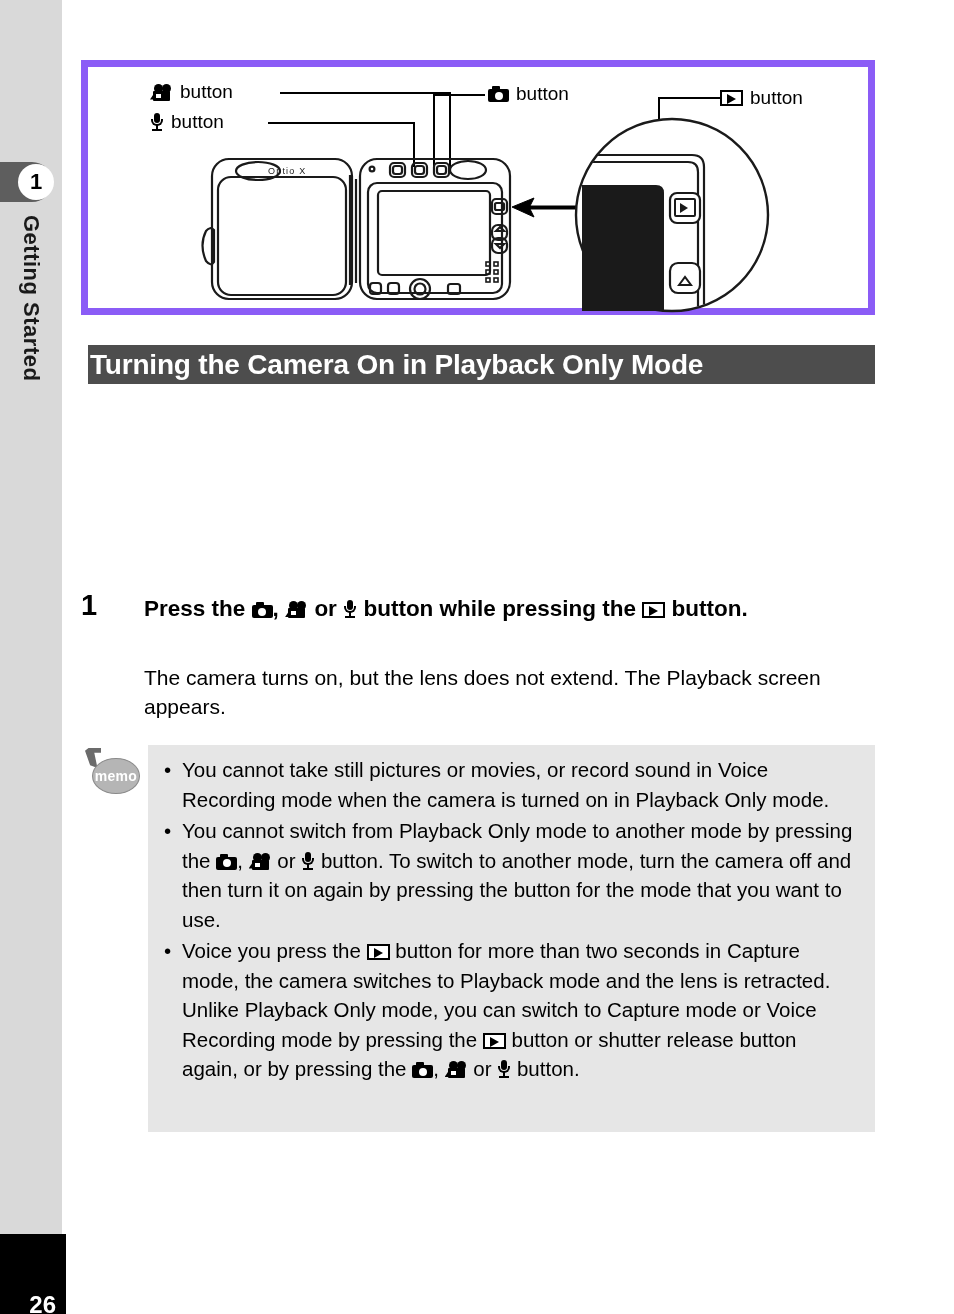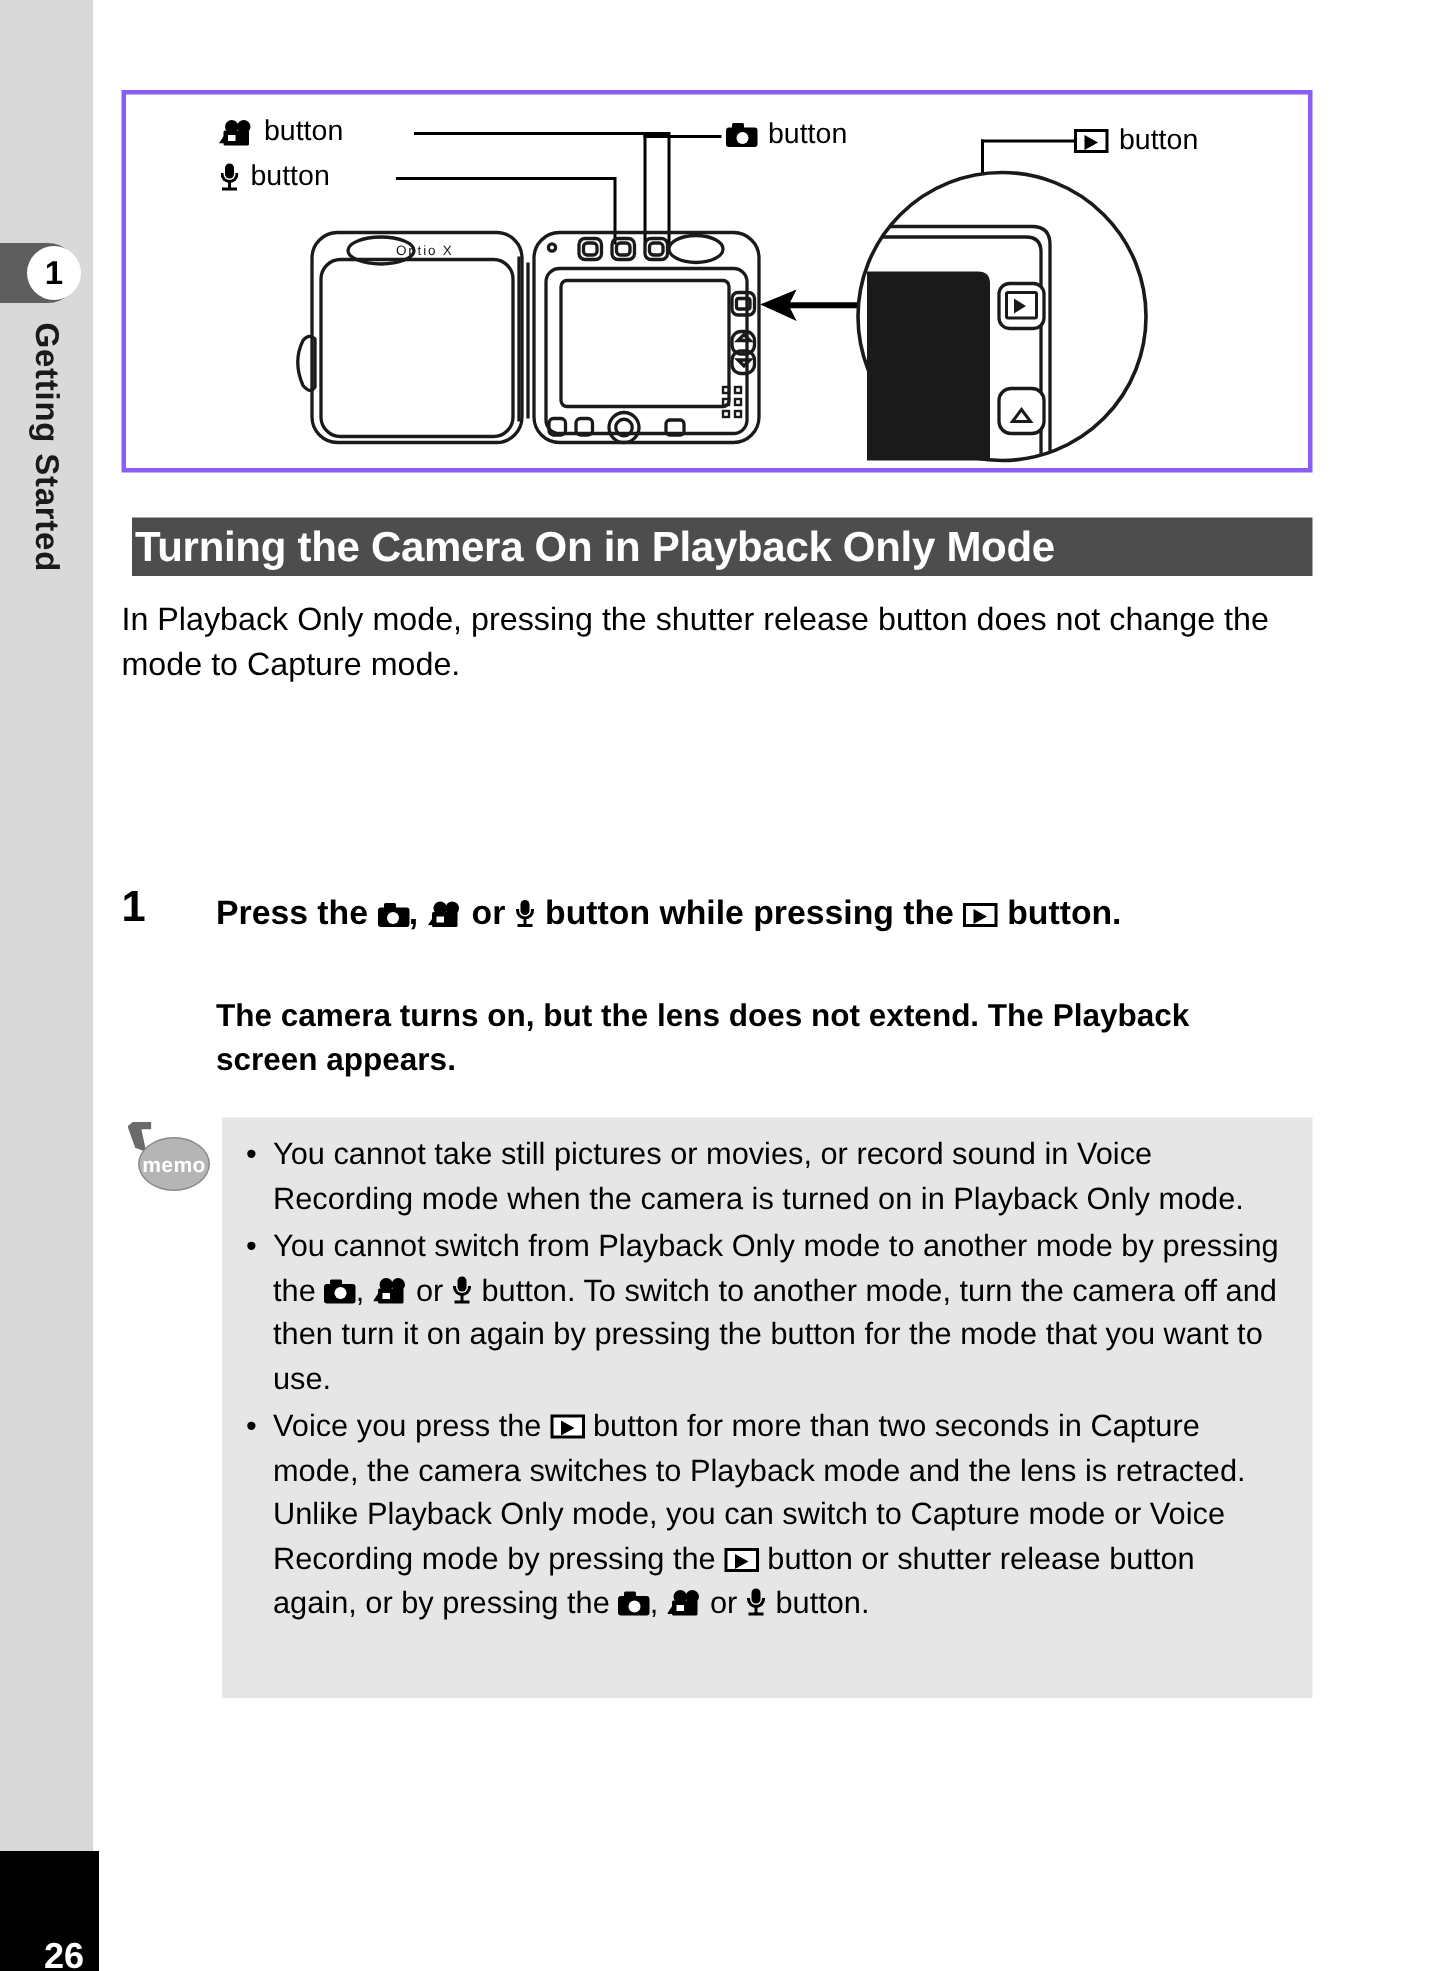--- a/index.html
+++ b/index.html
@@ -63,21 +63,21 @@
     color: #ffffff;
     font-size: 24px; font-weight: bold;
     display: flex; align-items: center; justify-content: flex-end;
     padding-right: 6px;
   }
 
   
   #figure-box {
     position: absolute; left: 81px; top: 60px;
     width: 794px; height: 255px;
-    border: 3px solid #8b5cf6;
+    border: 7px solid #8b5cf6;
     background: #ffffff;
   }
   .callout-label {
     position: absolute;
     font-size: 19px;
     white-space: nowrap;
     display: flex; align-items: center; gap: 7px;
   }
   #label-movie   { left: 62px;  top: 14px; }
   #label-mic     { left: 62px;  top: 44px; }
@@ -189,21 +189,21 @@
     font-size: 29px; font-weight: bold;
   }
   #step-title {
     position: absolute; left: 63px; top: 4px;
     width: 737px;
     font-size: 22.5px; font-weight: bold; line-height: 32px;
   }
   #step-desc {
     position: absolute; left: 63px; top: 74px;
     width: 720px;
-    font-size: 21px; line-height: 29px; font-weight: bold;
+    font-size: 21px; line-height: 29px;
   }
 
   
   #memo-icon {
     position: absolute; left: 82px; top: 748px;
     width: 58px; height: 48px;
   }
   #memo-icon .bubble {
     position:absolute; left:10px; top:10px;
     width:48px; height:36px;
@@ -366,21 +366,20 @@
     <path d="M120 88 l8 5 l-8 5 z" fill="#1a1a1a"></path>
 
     <rect x="110" y="148" width="30" height="30" rx="8" fill="#fff" stroke="#1a1a1a" stroke-width="2.2"></rect>
     <path d="M119 170 l6 -8 l6 8 z" fill="none" stroke="#1a1a1a" stroke-width="2"></path>
   </svg>
 </div>
 
 <div id="section-heading">Turning the Camera On in Playback Only Mode</div>
 
 <div id="intro">
-  <p>In Playback Only mode, pressing the shutter release button does not change the mode to Capture mode.</p>
 </div>
 
 <div id="step-1">
   <div id="step-number">1</div>
   <div id="step-title">
     <span>Press the</span>
     <span class="ico ico-camera">
       <span class="hump"></span><span class="body"></span><span class="lens"></span>
     </span><span>,</span>
     <span class="ico ico-movie">

